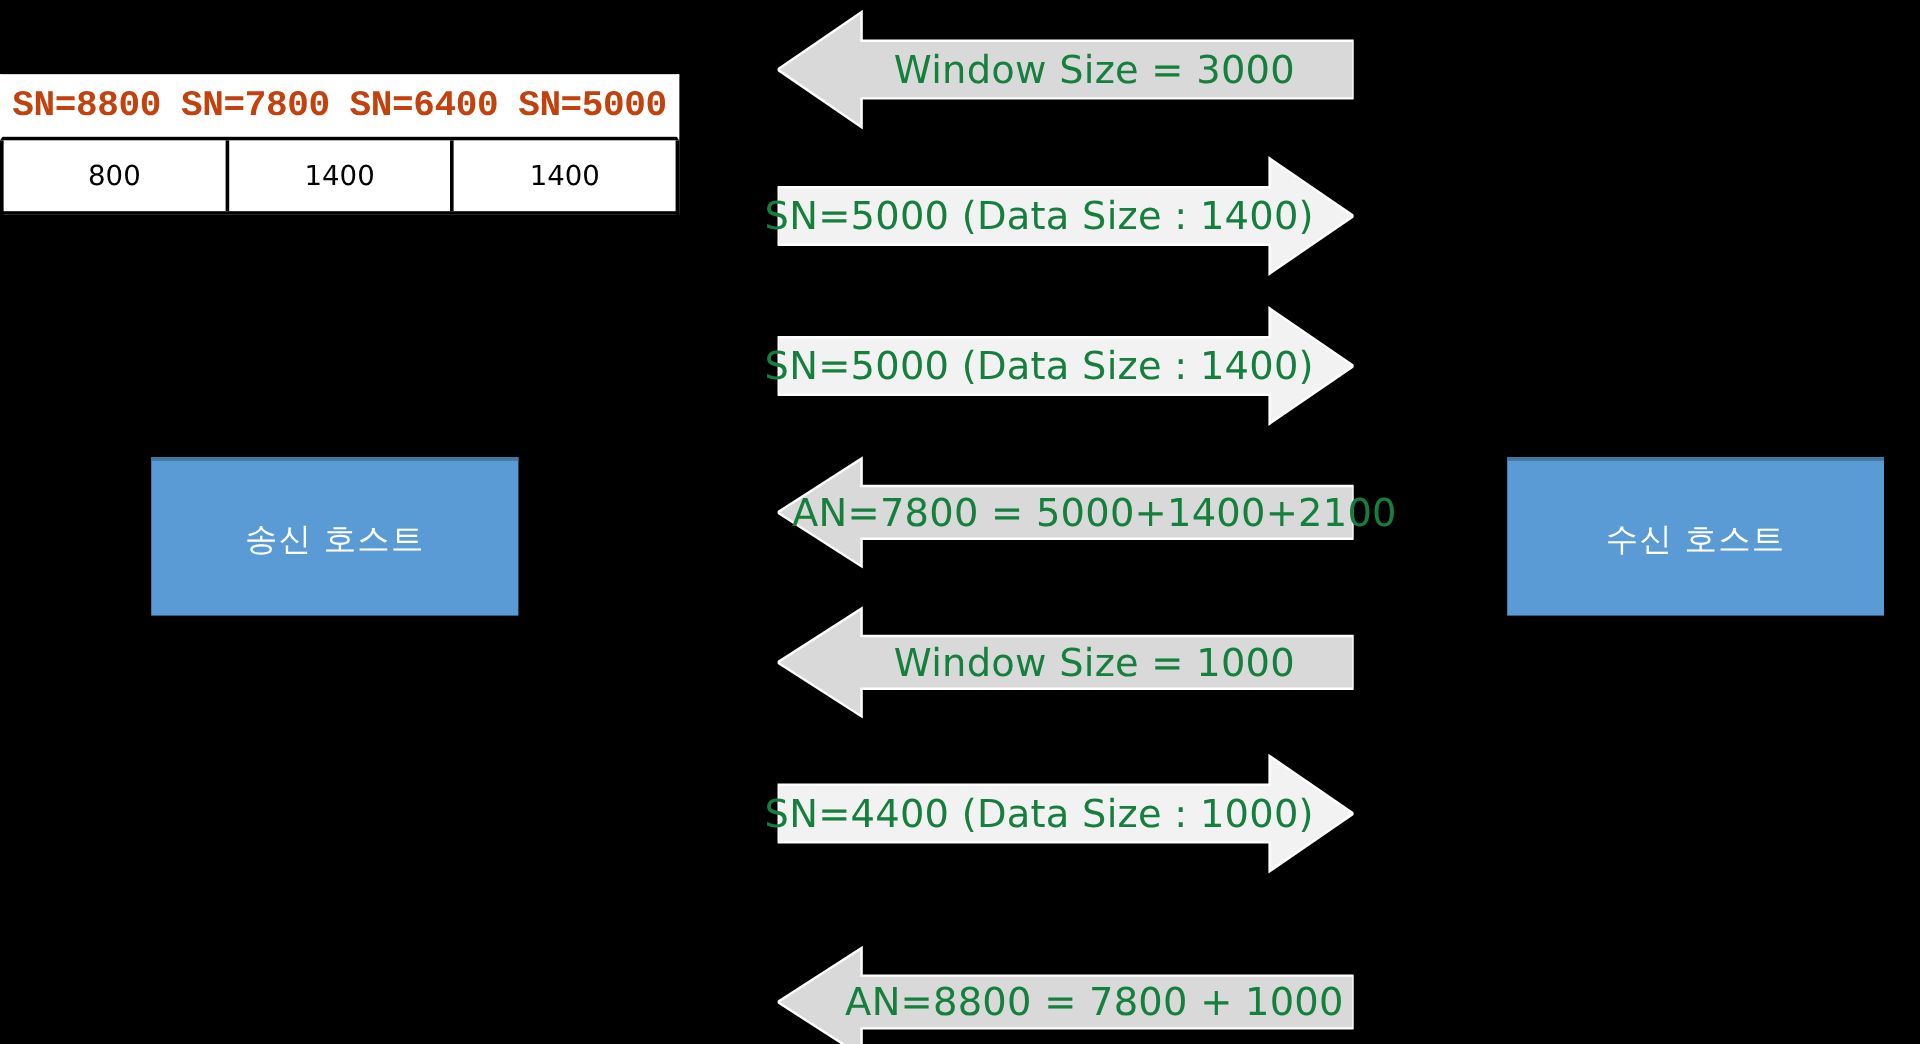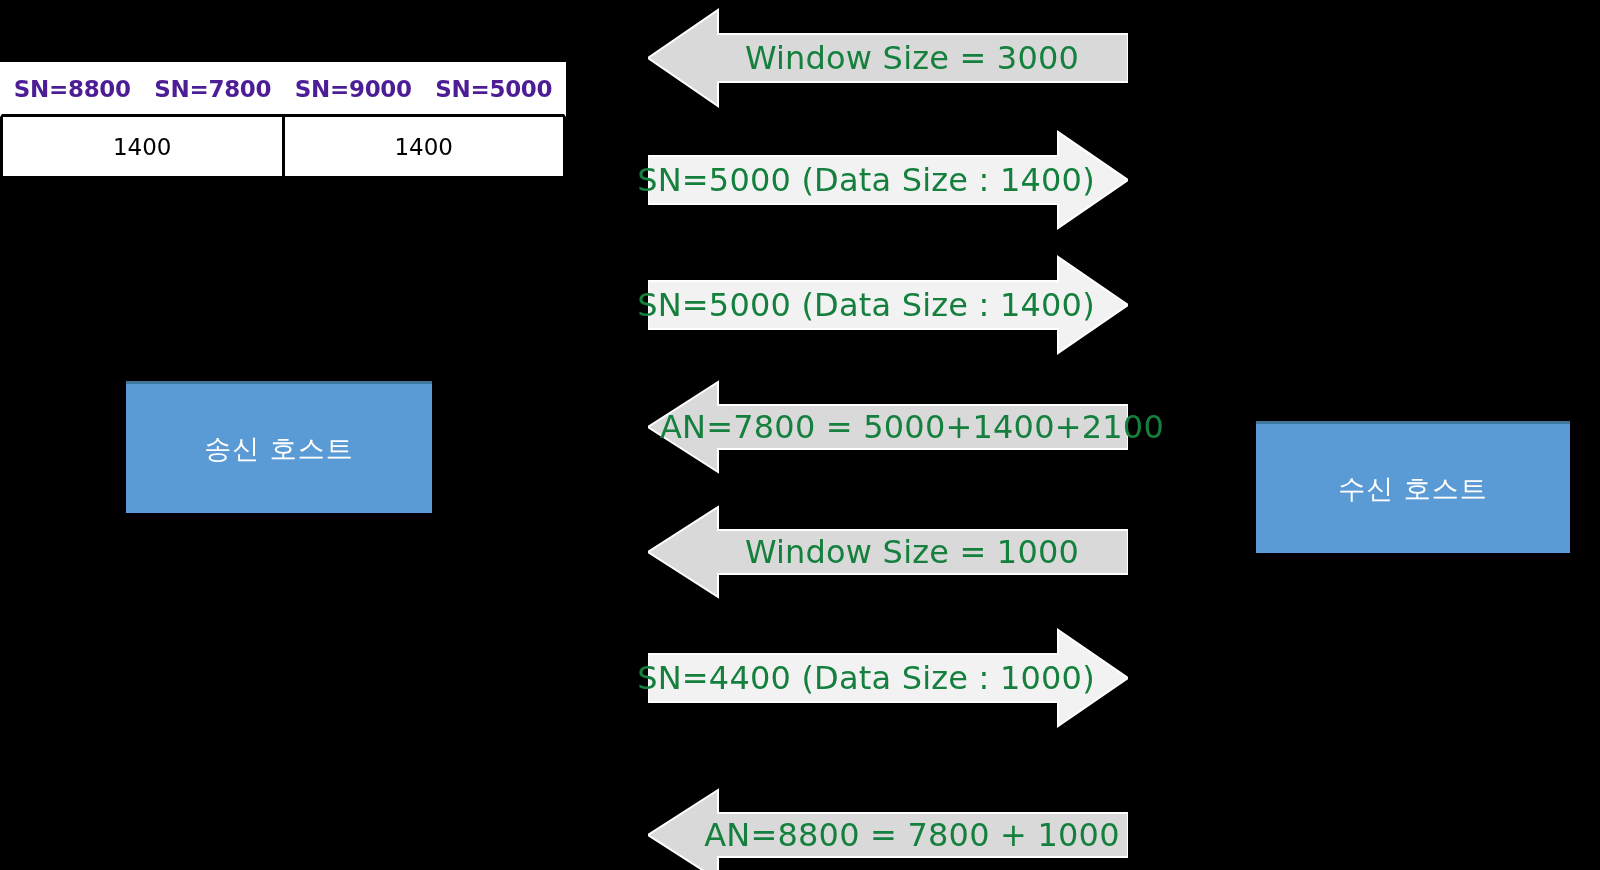--- a/index.html
+++ b/index.html
@@ -28,25 +28,26 @@
     border: 2px solid #ffffff;
     border-bottom: 3px solid #000000;
     box-sizing: border-box;
     height: 55px;
   }
   #seq-table .table-header-row .hcell {
     flex: 1 1 0;
     display: flex;
     align-items: center;
     justify-content: center;
-    font-size: 23px;
+    font-size: 30px;
     font-weight: bold;
-    color: #4c1d95;
+    color: #c2410c;
     letter-spacing: -0.3px;
     white-space: nowrap;
+    font-family: Liberation Mono, monospace;
   }
   #seq-table .table-body-row {
     display: flex;
     background: #ffffff;
     box-sizing: border-box;
     height: 62px;
     border-left: 3px solid #000000;
     border-right: 3px solid #000000;
     border-bottom: 3px solid #000000;
   }
@@ -83,21 +84,20 @@
     left: 126px;
     top: 381px;
     width: 306px;
     height: 132px;
   }
   #host-receiver {
     left: 1256px;
     top: 381px;
     width: 314px;
     height: 132px;
-    margin-top: 40px;
   }
 
   
   .arrow {
     position: absolute;
     display: flex;
     align-items: center;
     justify-content: center;
   }
   .arrow .arrow-svg {
@@ -119,24 +119,25 @@
   .arrow.dir-left .arrow-label { transform: translateX(24px); }
   .arrow.dir-right .arrow-label { transform: translateX(-22px); }
 </style>
 </head>
 <body>
 
 <div id="seq-table">
   <div class="table-header-row">
     <div class="hcell">SN=8800</div>
     <div class="hcell">SN=7800</div>
-    <div class="hcell">SN=9000</div>
+    <div class="hcell">SN=6400</div>
     <div class="hcell">SN=5000</div>
   </div>
   <div class="table-body-row">
+    <div class="bcell">800</div>
     <div class="bcell">1400</div>
     <div class="bcell">1400</div>
   </div>
 </div>
 
 <div class="host-box" id="host-sender">
   <span>송신 호스트</span>
 </div>
 <div class="host-box" id="host-receiver">
   <span>수신 호스트</span>

